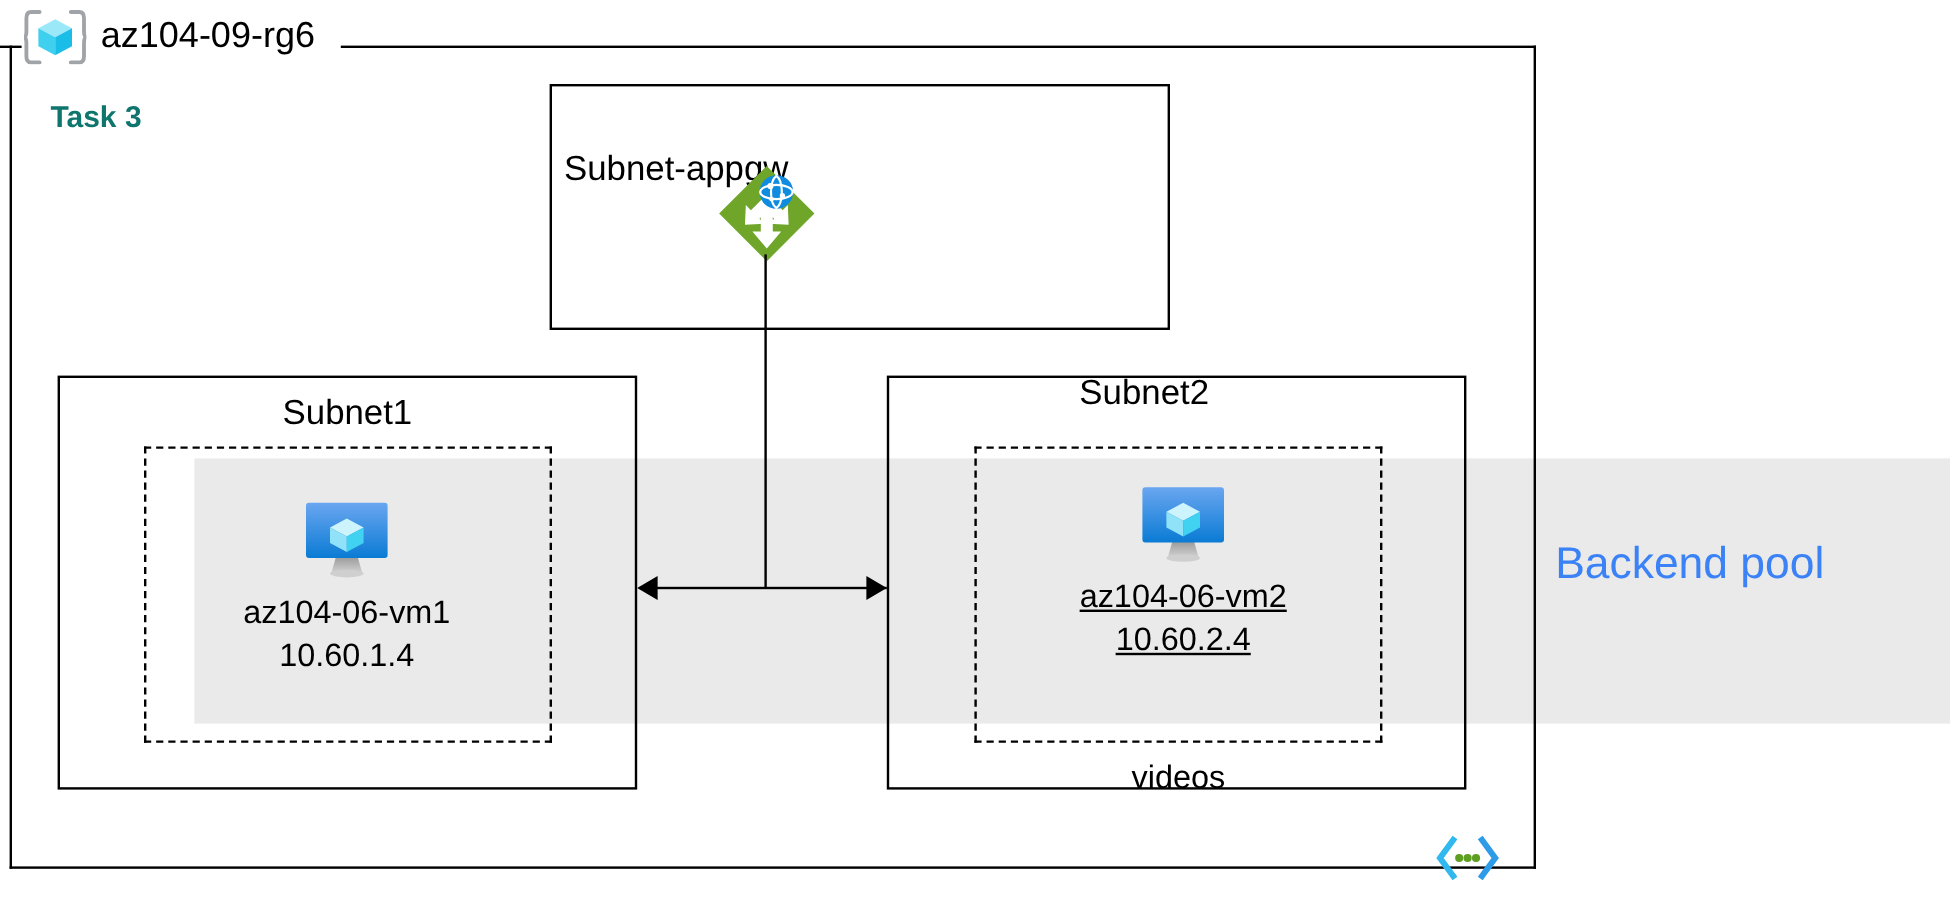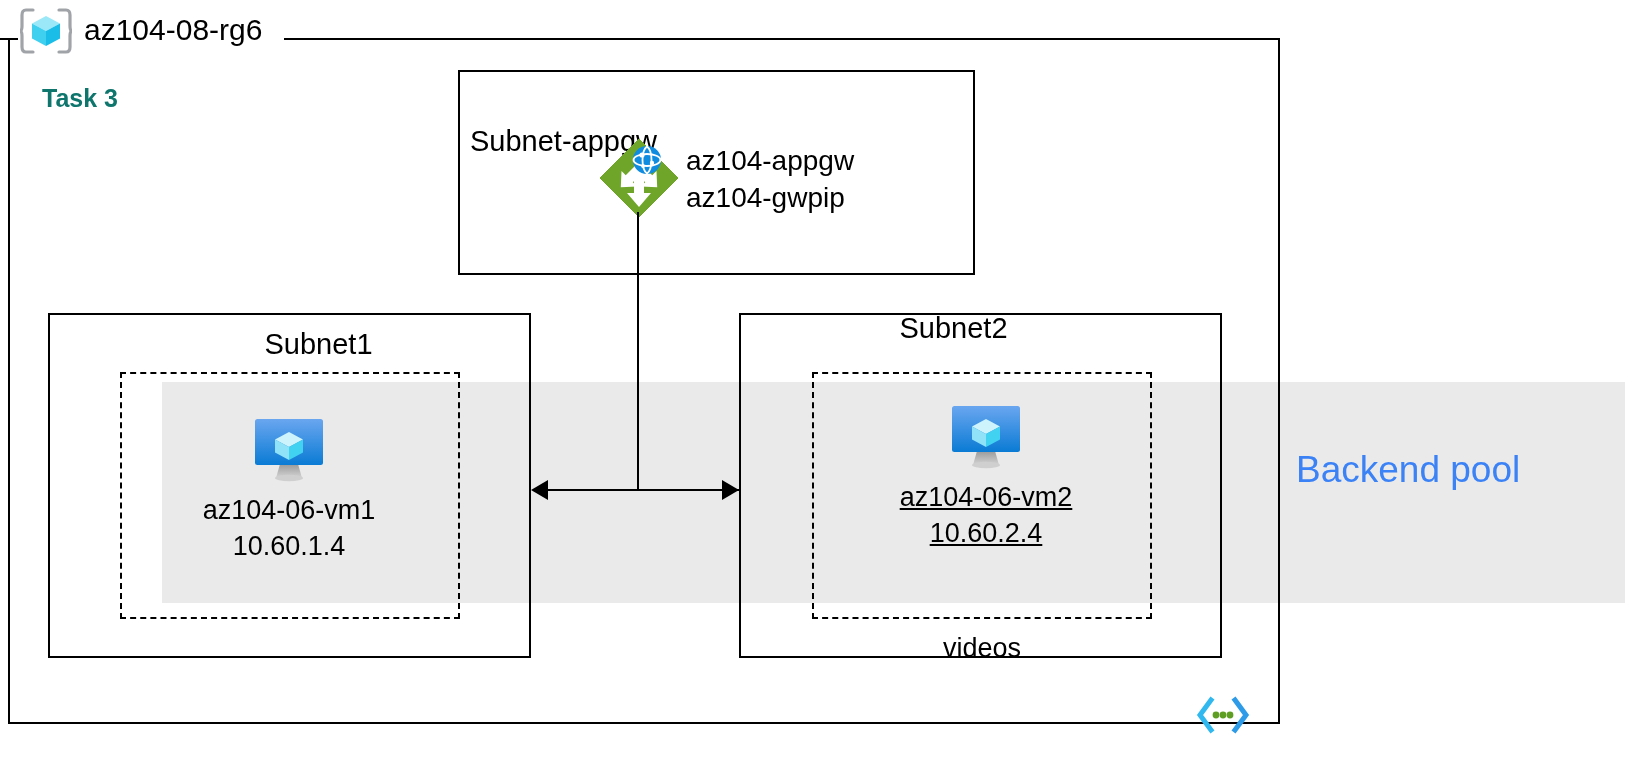--- a/index.html
+++ b/index.html
@@ -125,21 +125,21 @@
 
   .subnet-title {
     position: absolute;
     font-size: 29px;
     line-height: 36px;
     color: #000000;
     text-align: center;
     white-space: nowrap;
   }
   .t-appgw   { left: 470px; top: 84px;  width: 300px; text-align: left; margin-top: 39px; }
-  .t-subnet1 { left: 48px;  top: 326px; width: 483px; padding-left: 29px; }
+  .t-subnet1 { left: 48px;  top: 326px; width: 483px; }
   .t-subnet2 { left: 739px; top: 310px; width: 429px; }
 
   
   .dashed-box {
     position: absolute;
     border: 2px dashed #000000;
     background: transparent;
     box-sizing: border-box;
   }
   .dashed1 { left: 120px; top: 372px; width: 340px; height: 247px; }
@@ -249,21 +249,21 @@
 
   <svg class="rg-icon" viewBox="0 0 52 46">
     <path d="M13 2 L6 2 Q2 2 2 7 L2 18 Q2 22 0.5 23 Q2 24 2 28 L2 39 Q2 44 6 44 L13 44" fill="none" stroke="#A0A4A8" stroke-width="3.2" stroke-linecap="round"></path>
     <path d="M39 2 L46 2 Q50 2 50 7 L50 18 Q50 22 51.5 23 Q50 24 50 28 L50 39 Q50 44 46 44 L39 44" fill="none" stroke="#A0A4A8" stroke-width="3.2" stroke-linecap="round"></path>
     <g>
       <path d="M26 8 L40 15.5 L26 23 L12 15.5 Z" fill="#9BE8F8"></path>
       <path d="M12 15.5 L26 23 L26 38 L12 30.5 Z" fill="#3FD0F0"></path>
       <path d="M40 15.5 L26 23 L26 38 L40 30.5 Z" fill="#19BDE8"></path>
     </g>
   </svg>
-  <div class="rg-title">az104-08-rg6</div>
+  <div class="rg-title">az104-09-rg6</div>
 
   <div class="task-label">Task 3</div>
 
   <div class="subnet-box subnet-appgw-box"></div>
   <div class="subnet-title t-appgw">Subnet-appgw</div>
 
   <svg class="appgw-icon" viewBox="0 0 84 84">
     <path d="M42 3 L81 42 L42 81 L3 42 Z" fill="#6FA62A"></path>
     <path d="M42 3 L81 42 L42 81 L3 42 Z" fill="none" stroke="#6FA62A" stroke-width="1"></path>
 
@@ -276,24 +276,20 @@
     <circle cx="50" cy="24" r="14" fill="#0F8BE0"></circle>
     <g stroke="#ffffff" stroke-width="1.8" fill="none">
       <ellipse cx="50" cy="24" rx="13.5" ry="6"></ellipse>
       <path d="M50 10.5 C44 15 44 33 50 37.5 C56 33 56 15 50 10.5 Z"></path>
     </g>
     <circle cx="45" cy="19" r="2.6" fill="#ffffff"></circle>
     <circle cx="55" cy="27" r="2.2" fill="#ffffff"></circle>
     <circle cx="46" cy="30" r="1.9" fill="#ffffff"></circle>
   </svg>
 
-  <div class="appgw-labels">
-    <div>az104-appgw</div>
-    <div>az104-gwpip</div>
-  </div>
 
   <div class="conn-vert"></div>
   <div class="conn-horiz"></div>
   <div class="arrow-head arrow-left"></div>
   <div class="arrow-head arrow-right"></div>
 
   <div class="subnet-box subnet1-box"></div>
   <div class="subnet-title t-subnet1">Subnet1</div>
   <div class="dashed-box dashed1"></div>
 

